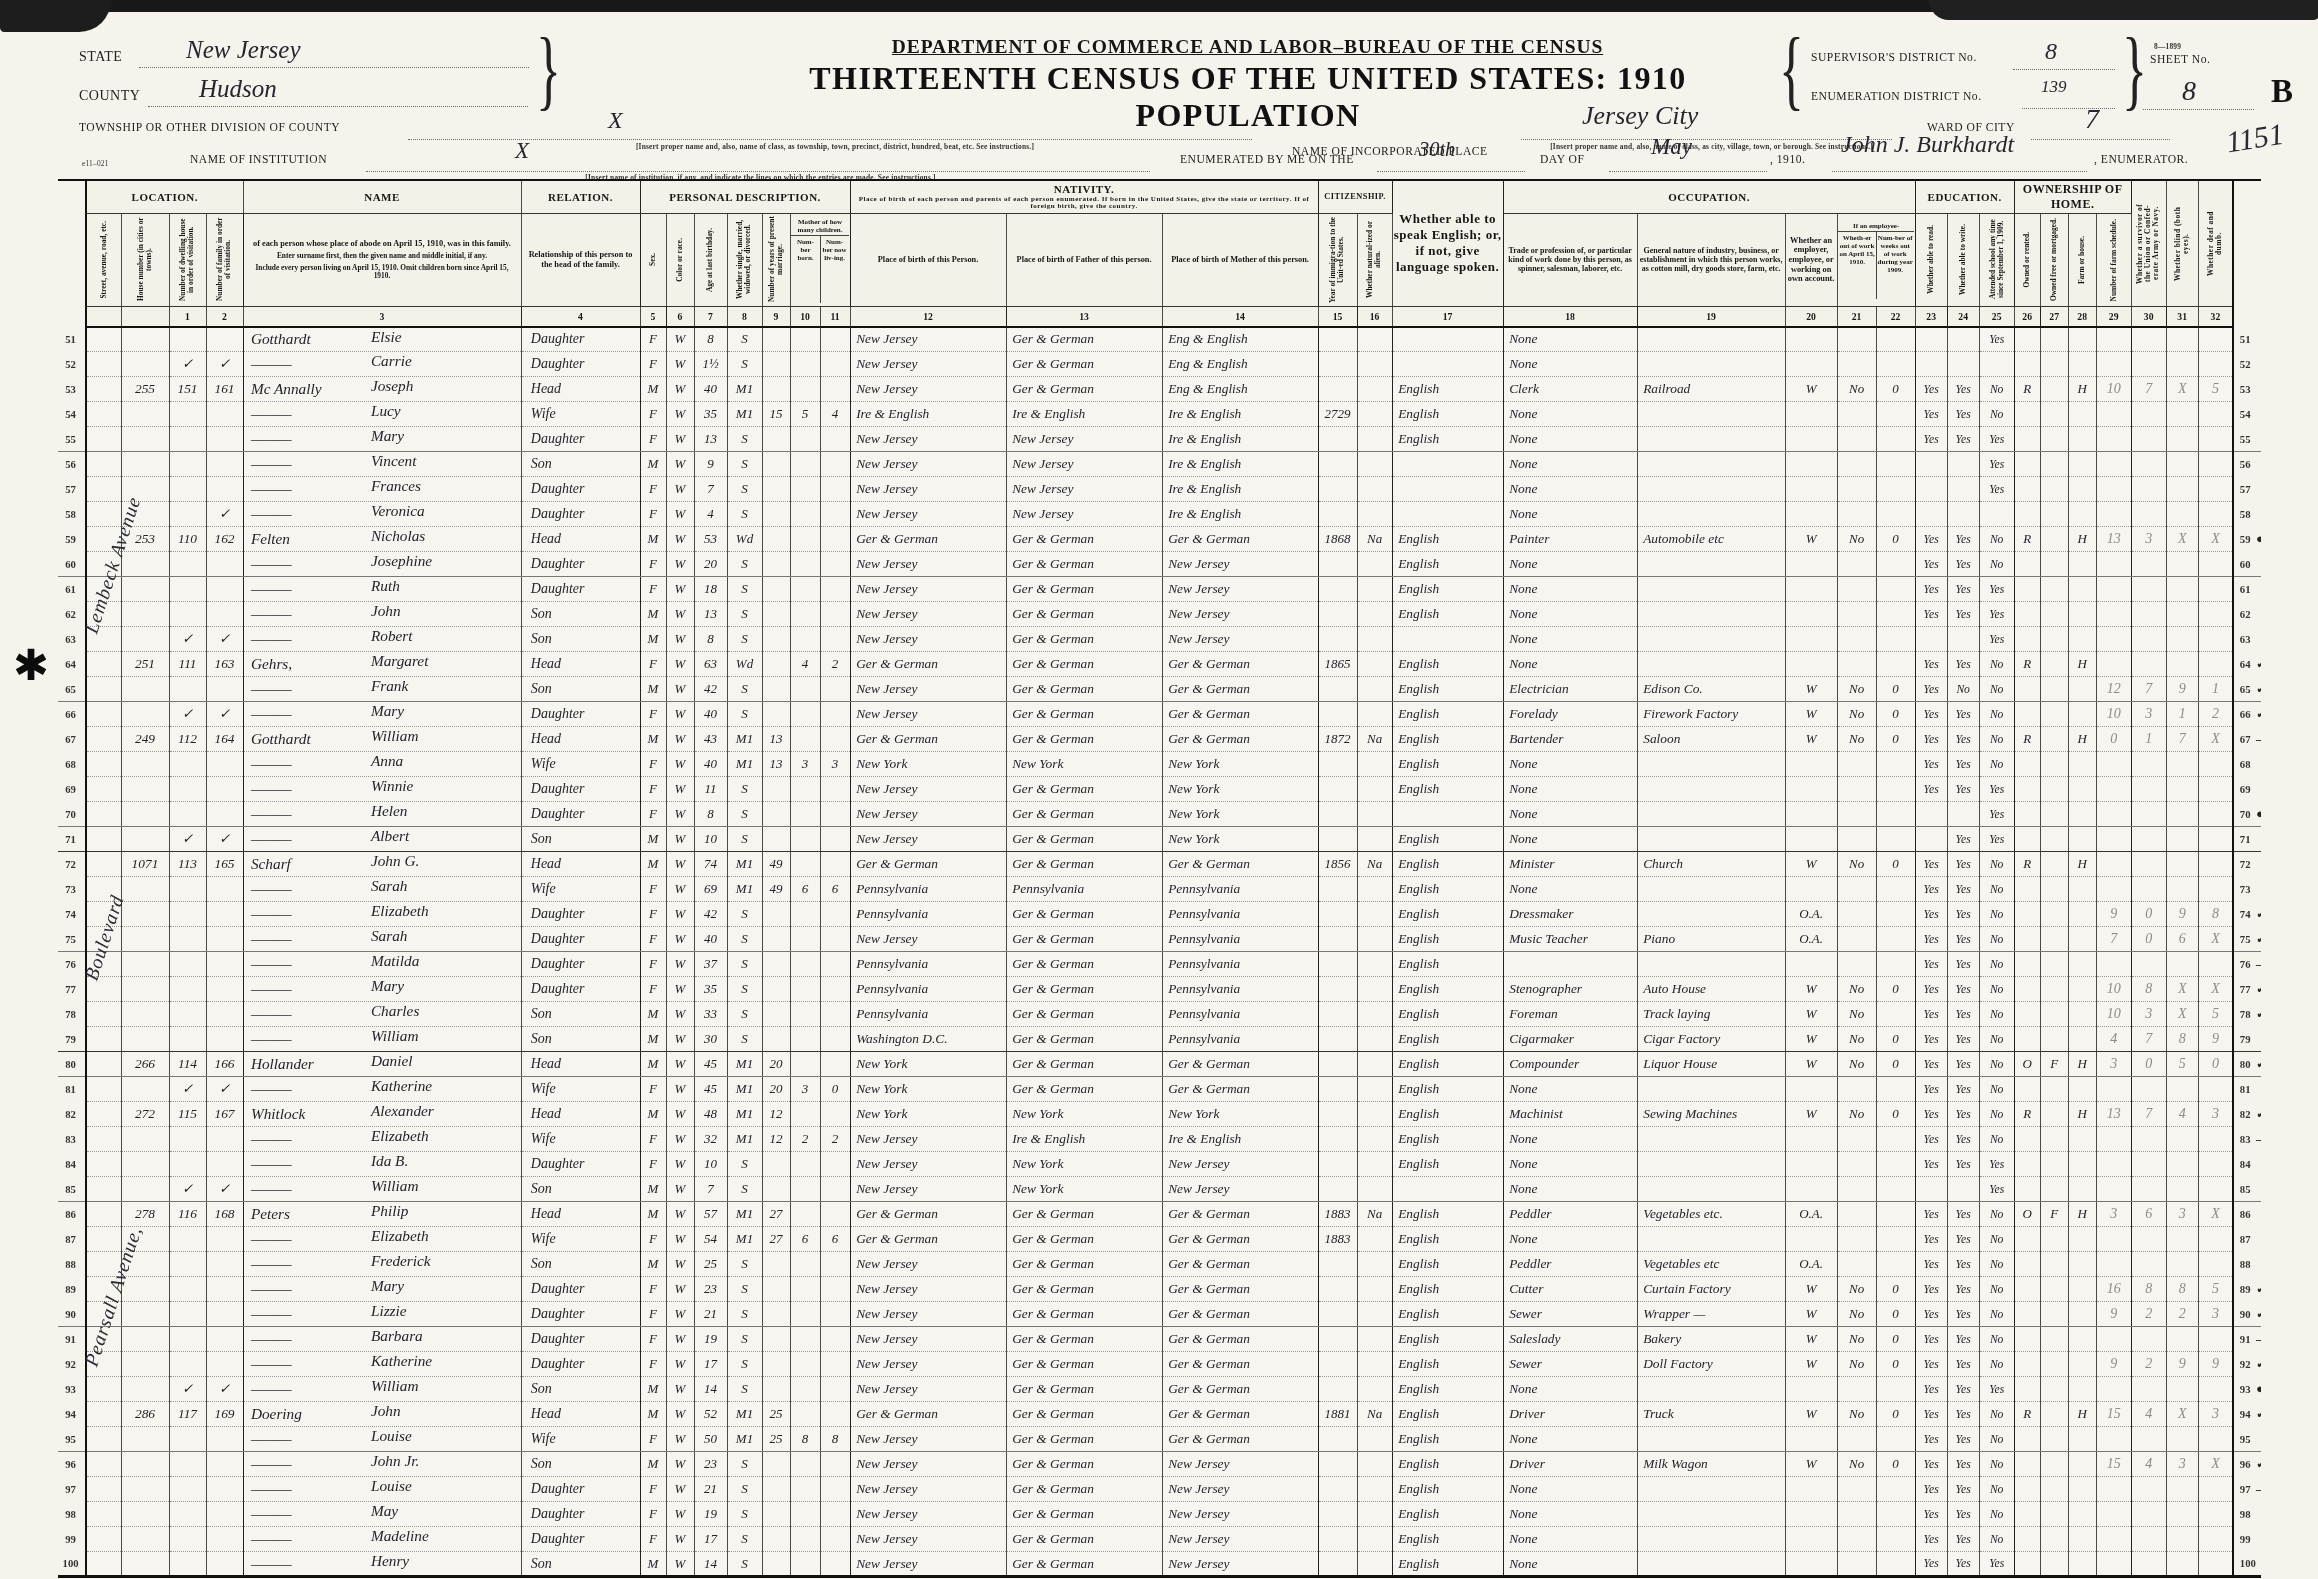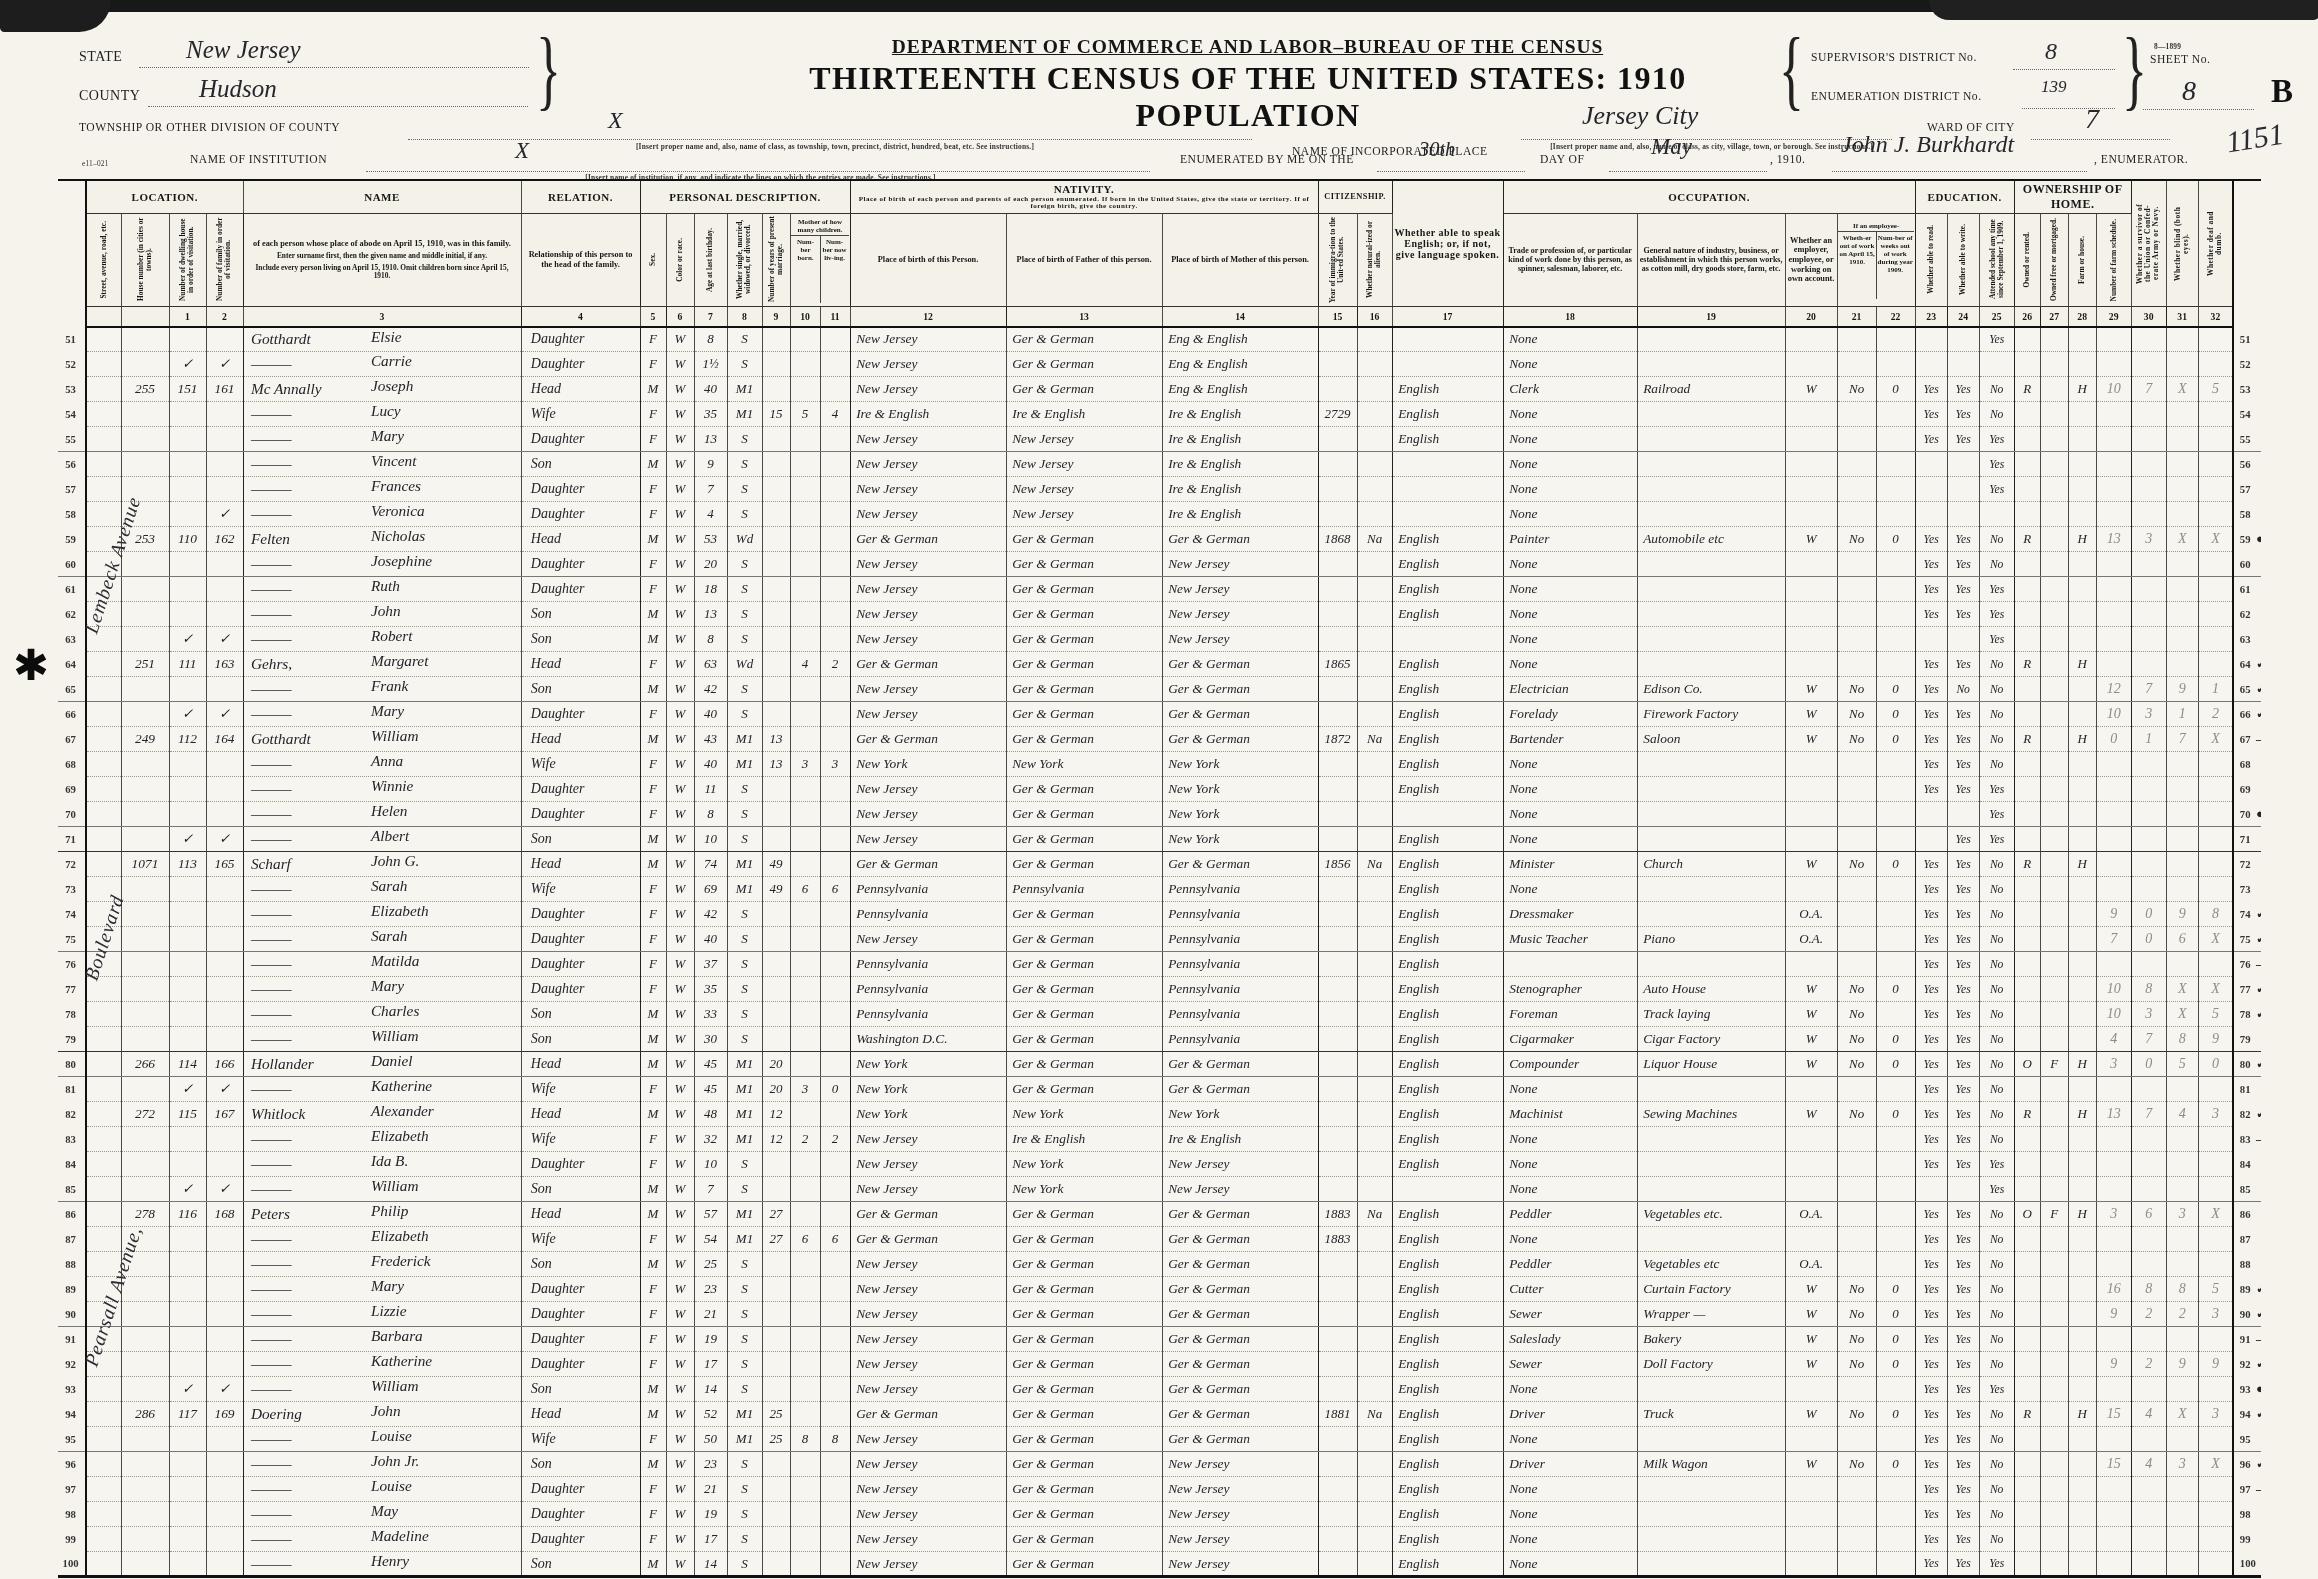--- a/index.html
+++ b/index.html
@@ -177,21 +177,21 @@
         <th class="corner cornerL" rowspan="3"></th>
         <th colspan="4">LOCATION.</th>
         <th>NAME</th>
         <th class="gbR">RELATION.</th>
         <th colspan="7" class="gbR">PERSONAL DESCRIPTION.</th>
         <th colspan="3" class="gbR">
           <div>NATIVITY.</div>
           <div class="note">Place of birth of each person and parents of each person enumerated.  If born in the United States, give the state or territory.  If of foreign birth, give the country.</div>
         </th>
         <th colspan="2" class="gbR" style="font-size:8.3px;">CITIZENSHIP.</th>
-        <th rowspan="2" class="gbR sm8" style="font-size:10px;">Whether able to speak English; or, if not, give language spoken.</th>
+        <th rowspan="2" class="gbR sm8" style="font-size:13px;">Whether able to speak English; or, if not, give language spoken.</th>
         <th colspan="5" class="gbR">OCCUPATION.</th>
         <th colspan="3" class="gbR">EDUCATION.</th>
         <th colspan="4" class="gbR" style="font-size:12px;">OWNERSHIP OF HOME.</th>
         <th rowspan="2">
               <div class="vt">Whether a survivor of the Union or Confed-erate Army or Navy.</div>
             </th>
         <th rowspan="2">
               <div class="vt">Whether blind (both eyes).</div>
             </th>
         <th rowspan="2" class="gbR">

